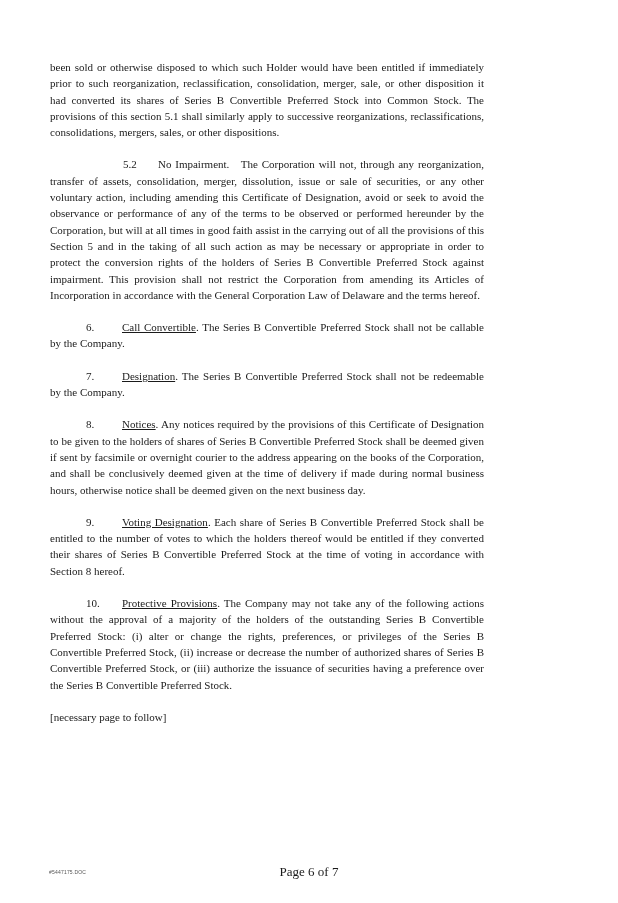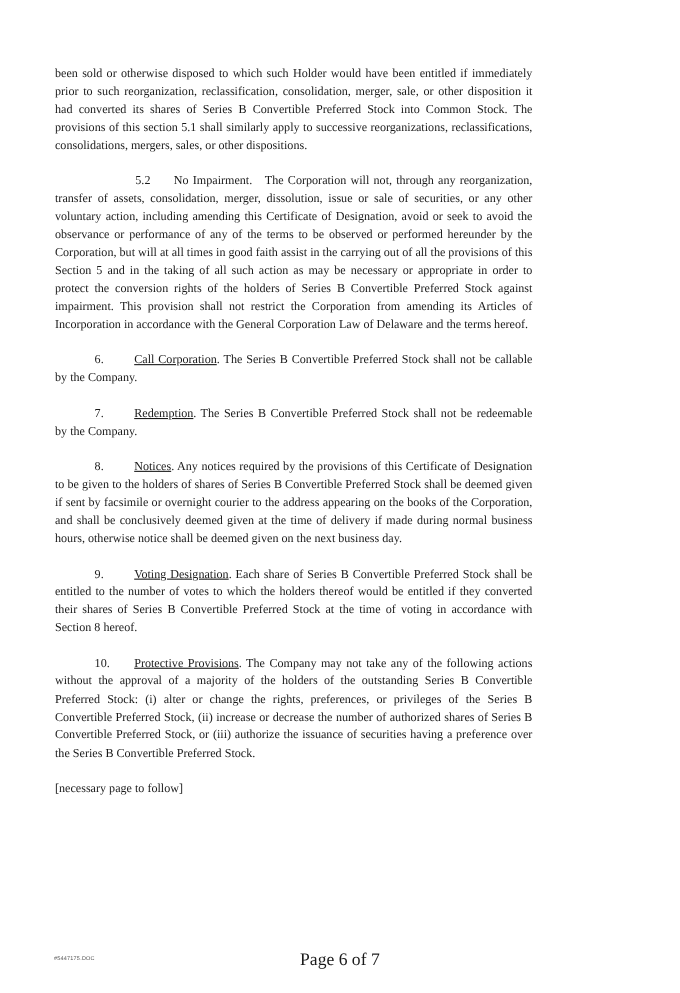--- a/index.html
+++ b/index.html
@@ -8,38 +8,38 @@
   .page { position: absolute; left: 0; top: 0; width: 618px; height: 903px; background: #fff; }
   .content { position: absolute; left: 50px; top: 59px; width: 434px; font-size: 11px; line-height: 16.3px; }
   p { margin: 0; text-align: justify; text-align-last: auto; }
   .gap { height: 16px; }
   .indent52 { text-indent: 73px; }
   .num-para { text-indent: 36px; }
   .num { display: inline-block; width: 36px; text-indent: 0; }
   .num52 { display: inline-block; width: 35px; text-indent: 0; }
   .u { text-decoration: underline; }
   .footer-id { position: absolute; left: 49px; top: 869px; font-size: 5px; color: #555; font-family: "Liberation Sans", sans-serif; letter-spacing: 0.2px; }
-  .footer-page { position: absolute; left: 0; width: 618px; top: 864px; text-align: center; font-size: 16px; }
+  .footer-page { position: absolute; left: 0; width: 618px; top: 864px; text-align: center; font-size: 13px; }
 </style>
 </head>
 <body>
 
 <div class="page">
   <div class="content">
 
     <p>been sold or otherwise disposed to which such Holder would have been entitled if immediately prior to such reorganization, reclassification, consolidation, merger, sale, or other disposition it had converted its shares of Series B Convertible Preferred Stock into Common Stock.  The provisions of this section 5.1 shall similarly apply to successive reorganizations, reclassifications, consolidations, mergers, sales, or other dispositions.</p>
     <div class="gap"></div>
 
     <p class="indent52"><span class="num52">5.2</span><span>No Impairment.</span>&nbsp;&nbsp;&nbsp;<span>The Corporation will not, through any reorganization, transfer of assets, consolidation, merger, dissolution, issue or sale of securities, or any other voluntary action, including amending this Certificate of Designation, avoid or seek to avoid the observance or performance of any of the terms to be observed or performed hereunder by the Corporation, but will at all times in good faith assist in the carrying out of all the provisions of this Section 5 and in the taking of all such action as may be necessary or appropriate in order to protect the conversion rights of the holders of Series B Convertible Preferred Stock against impairment.  This provision shall not restrict the Corporation from amending its Articles of Incorporation in accordance with the General Corporation Law of Delaware and the terms hereof.</span></p>
     <div class="gap"></div>
 
-    <p class="num-para"><span class="num">6.</span><span class="u">Call Corporation</span><span>.  The Series B Convertible Preferred Stock shall not be callable by the Company.</span></p>
+    <p class="num-para"><span class="num">6.</span><span class="u">Call Convertible</span><span>.  The Series B Convertible Preferred Stock shall not be callable by the Company.</span></p>
     <div class="gap"></div>
 
-    <p class="num-para"><span class="num">7.</span><span class="u">Redemption</span><span>.  The Series B Convertible Preferred Stock shall not be redeemable by the Company.</span></p>
+    <p class="num-para"><span class="num">7.</span><span class="u">Designation</span><span>.  The Series B Convertible Preferred Stock shall not be redeemable by the Company.</span></p>
     <div class="gap"></div>
 
     <p class="num-para"><span class="num">8.</span><span class="u">Notices</span><span>.  Any notices required by the provisions of this Certificate of Designation to be given to the holders of shares of Series B Convertible Preferred Stock shall be deemed given if sent by facsimile or overnight courier to the address appearing on the books of the Corporation, and shall be conclusively deemed given at the time of delivery if made during normal business hours, otherwise notice shall be deemed given on the next business day.</span></p>
     <div class="gap"></div>
 
     <p class="num-para"><span class="num">9.</span><span class="u">Voting Designation</span><span>.  Each share of Series B Convertible Preferred Stock shall be entitled to the number of votes to which the holders thereof would be entitled if they converted their shares of Series B Convertible Preferred Stock at the time of voting in accordance with Section 8 hereof.</span></p>
     <div class="gap"></div>
 
     <p class="num-para"><span class="num">10.</span><span class="u">Protective Provisions</span><span>.  The Company may not take any of the following actions without the approval of a majority of the holders of the outstanding Series B Convertible Preferred Stock: (i) alter or change the rights, preferences, or privileges of the Series B Convertible Preferred Stock, (ii) increase or decrease the number of authorized shares of Series B Convertible Preferred Stock, or (iii) authorize the issuance of securities having a preference over the Series B Convertible Preferred Stock.</span></p>
     <div class="gap"></div>

